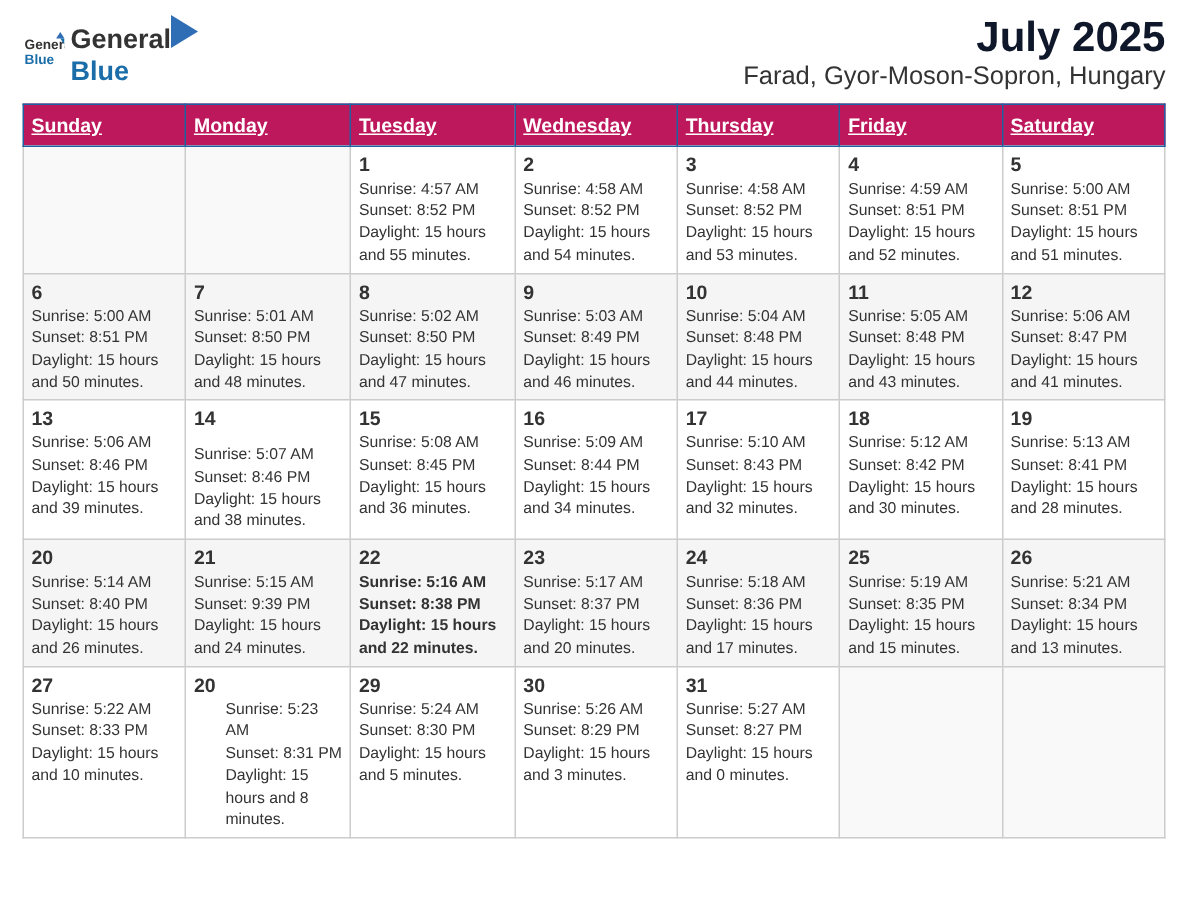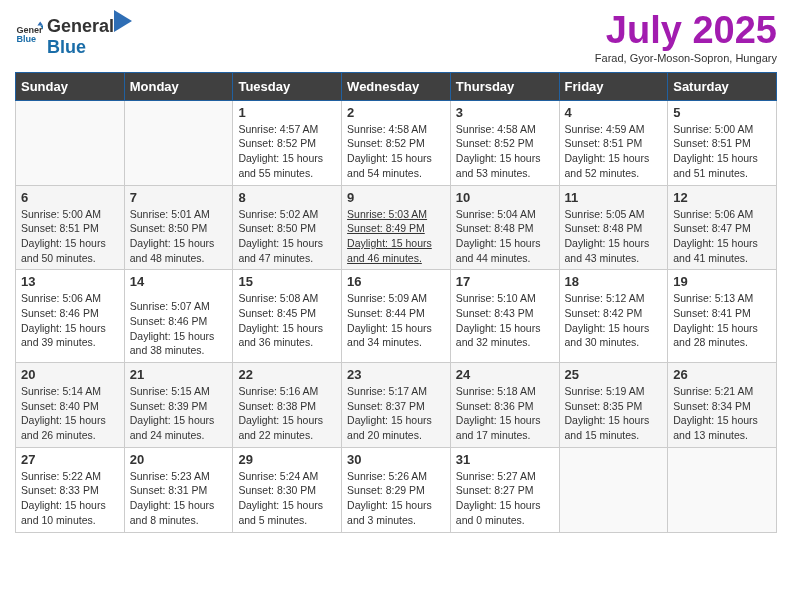--- a/index.html
+++ b/index.html
@@ -32,42 +32,43 @@
       color: #1a6da8;
     }
     .logo-icon {
       width: 28px;
       height: 28px;
     }
     .title-area {
       text-align: right;
     }
     .main-title {
-      font-size: 38px;
-      font-weight: bold;
-      color: #a21caf;
+      font-size: 28px;
+      font-weight: bold;
+      color: #0f172a;
       line-height: 1.1;
     }
     .subtitle {
-      font-size: 11px;
+      font-size: 17px;
       color: #333;
     }
     .calendar {
       width: 100%;
       border-collapse: collapse;
       border: 1px solid #ccc;
     }
     .calendar thead tr th {
-      background-color: #404040;
+      background-color: #be185d;
       color: #fff;
       font-size: 13px;
       font-weight: bold;
       padding: 6px 5px;
       text-align: left;
       border: 1px solid #2060a0;
+      text-decoration: underline;
     }
     .calendar tbody tr td {
       vertical-align: top;
       padding: 4px 5px;
       border: 1px solid #ccc;
       font-size: 10.5px;
       color: #333;
       background: #fff;
       min-width: 100px;
       height: 80px;
@@ -181,21 +182,21 @@
 Daylight: 15 hours and 48 minutes.</div>
         </td>
         <td>
           <span class="day-number">8</span>
           <div class="day-info" style="white-space: pre-line;">Sunrise: 5:02 AM
 Sunset: 8:50 PM
 Daylight: 15 hours and 47 minutes.</div>
         </td>
         <td>
           <span class="day-number">9</span>
-          <div class="day-info" style="white-space: pre-line; text-decoration: underline;">Sunrise: 5:03 AM
+          <div class="day-info" style="white-space: pre-line;">Sunrise: 5:03 AM
 Sunset: 8:49 PM
 Daylight: 15 hours and 46 minutes.</div>
         </td>
         <td>
           <span class="day-number">10</span>
           <div class="day-info" style="white-space: pre-line;">Sunrise: 5:04 AM
 Sunset: 8:48 PM
 Daylight: 15 hours and 44 minutes.</div>
         </td>
         <td>
@@ -258,26 +259,26 @@
       <tr>
         <td>
           <span class="day-number">20</span>
           <div class="day-info" style="white-space: pre-line;">Sunrise: 5:14 AM
 Sunset: 8:40 PM
 Daylight: 15 hours and 26 minutes.</div>
         </td>
         <td>
           <span class="day-number">21</span>
           <div class="day-info" style="white-space: pre-line;">Sunrise: 5:15 AM
-Sunset: 8:39 PM
+Sunset: 9:39 PM
 Daylight: 15 hours and 24 minutes.</div>
         </td>
         <td>
           <span class="day-number">22</span>
-          <div class="day-info" style="white-space: pre-line;">Sunrise: 5:16 AM
+          <div class="day-info" style="white-space: pre-line; font-weight: bold;">Sunrise: 5:16 AM
 Sunset: 8:38 PM
 Daylight: 15 hours and 22 minutes.</div>
         </td>
         <td>
           <span class="day-number">23</span>
           <div class="day-info" style="white-space: pre-line;">Sunrise: 5:17 AM
 Sunset: 8:37 PM
 Daylight: 15 hours and 20 minutes.</div>
         </td>
         <td>
@@ -301,21 +302,21 @@
       </tr>
       <tr>
         <td>
           <span class="day-number">27</span>
           <div class="day-info" style="white-space: pre-line;">Sunrise: 5:22 AM
 Sunset: 8:33 PM
 Daylight: 15 hours and 10 minutes.</div>
         </td>
         <td>
           <span class="day-number">20</span>
-          <div class="day-info" style="white-space: pre-line;">Sunrise: 5:23 AM
+          <div class="day-info" style="white-space: pre-line; margin-left: 21px;">Sunrise: 5:23 AM
 Sunset: 8:31 PM
 Daylight: 15 hours and 8 minutes.</div>
         </td>
         <td>
           <span class="day-number">29</span>
           <div class="day-info" style="white-space: pre-line;">Sunrise: 5:24 AM
 Sunset: 8:30 PM
 Daylight: 15 hours and 5 minutes.</div>
         </td>
         <td>

